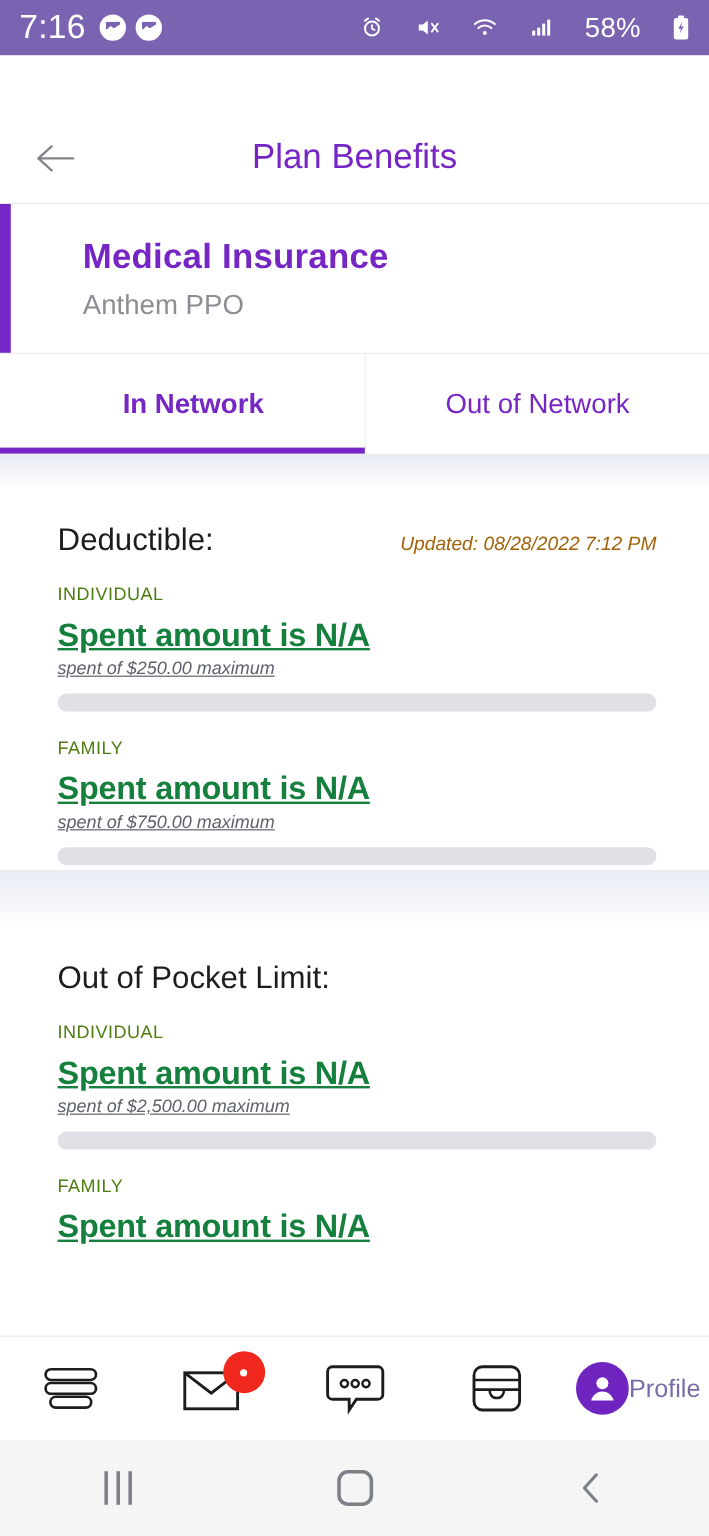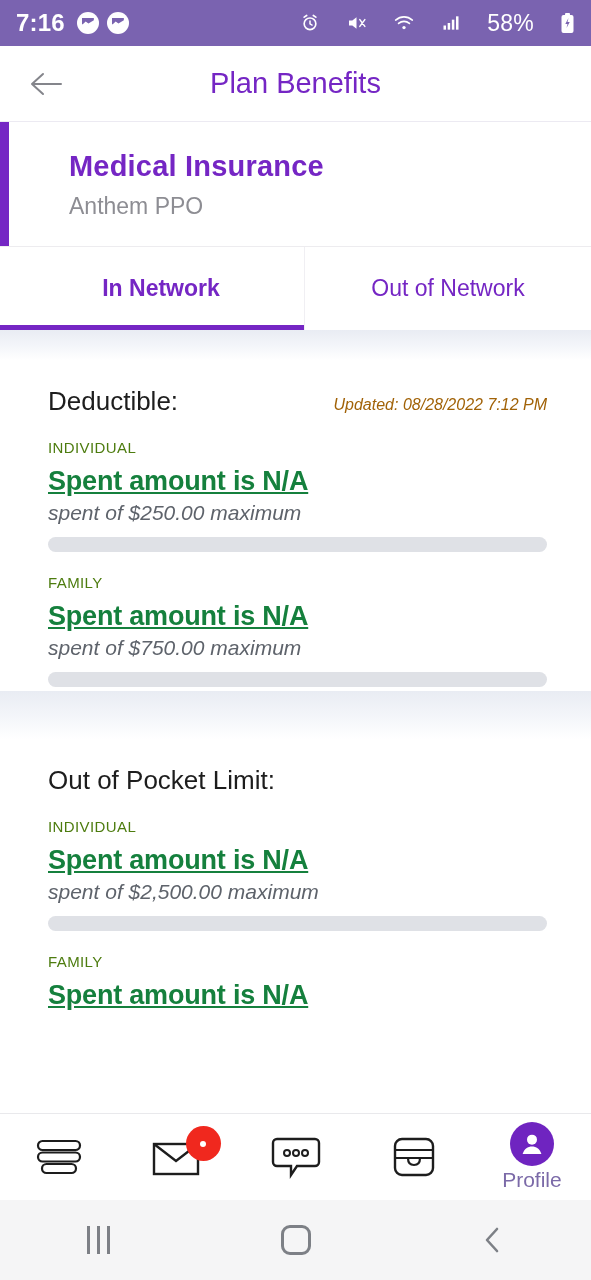--- a/index.html
+++ b/index.html
@@ -9,36 +9,36 @@
     font-family: "Liberation Sans", sans-serif;
     overflow: hidden;
   }
   .phone { position: relative; width: 591px; height: 1280px; background:#fff; }
 
   
   .statusbar {
     height: 46px; background: #7a63b0; color: #fff;
     display: flex; align-items: center; padding: 0 16px;
   }
-  .sb-time { font-size: 24px; letter-spacing: .2px; font-weight: bold; }
+  .sb-time { font-size: 28px; letter-spacing: .2px; }
   .sb-left-icons { display: flex; align-items: center; gap: 8px; margin-left: 12px; }
   .sb-right { margin-left: auto; display: flex; align-items: center; gap: 26px; }
   .msgr { width: 22px; height: 22px; border-radius: 50%; background: #fff; position: relative; }
   .msgr::after {
     content:""; position:absolute; left:5px; top:6px; width:12px; height:9px;
     background:#7a63b0;
     clip-path: polygon(0 0,100% 0,100% 25%,55% 62%,32% 40%,8% 70%,0 70%);
   }
   .sb-ico { display:block; }
   .sb-batt { font-size: 23px; letter-spacing: .2px; }
 
   
   .appbar {
     height: 76px; background:#fff; display:flex; align-items:center;
-    position: relative; border-bottom: 1px solid #eceaf2;
+    position: relative; border-bottom: 1px solid #eceaf2; margin-top: 48px;
   }
   .back-btn {
     width: 58px; height: 58px; margin-left: 18px;
     display:flex; align-items:center; justify-content:center;
   }
   .appbar-title {
     position:absolute; left:0; right:0; text-align:center;
     font-size: 29px; color:#7526c4; font-weight: 400; pointer-events:none;
   }
 
@@ -74,33 +74,33 @@
   
   .content { background:#fff; }
   .section { padding: 26px 44px 4px 48px; }
   .sec-head { display:flex; align-items:baseline; justify-content:space-between; }
   .sec-title { font-size: 26px; color:#1d1d1d; }
   .sec-updated { font-size: 16px; font-style: italic; color:#a16207; white-space:nowrap; }
 
   .row { padding-top: 22px; }
   .row-label { font-size: 15px; color:#4d7c0f; letter-spacing:.4px; }
   .row-value { font-size: 27px; font-weight: 700; color:#15803d; margin-top: 10px; letter-spacing:-.2px;text-decoration:underline; }
-  .row-sub { font-size: 21px; font-style: italic; color:#5e636b; margin-top: 4px; }
+  .row-sub { font-size: 15px; font-style: italic; color:#5e636b; margin-top: 4px; text-decoration: underline; }
   .bar {
     margin-top: 12px; height: 15px; border-radius: 9px; background:#dfe1e6; width:100%;
   }
 
   
   .bottomnav {
     position:absolute; left:0; right:0; bottom: 80px; height: 87px;
     background:#fff; border-top: 1px solid #e9e9ec;
     display:flex; align-items:center;
   }
   .nav-item {
-    flex:1; display:flex; flex-direction:column; align-items:center; justify-content:center;
+    flex:1; display:flex; flex-direction:row; align-items:center; justify-content:center;
     position:relative; height:100%;
   }
   .badge {
     position:absolute; width: 35px; height:35px; border-radius:50%;
     background:#f0281e; top: 12px; left: 57%;
     display:flex; align-items:center; justify-content:center;
   }
   .badge i { width:6px; height:6px; border-radius:50%; background:#fff; display:block; }
   .nav-label { font-size: 21px; color:#7b6aa8; margin-top: 2px; }
   .avatar {

